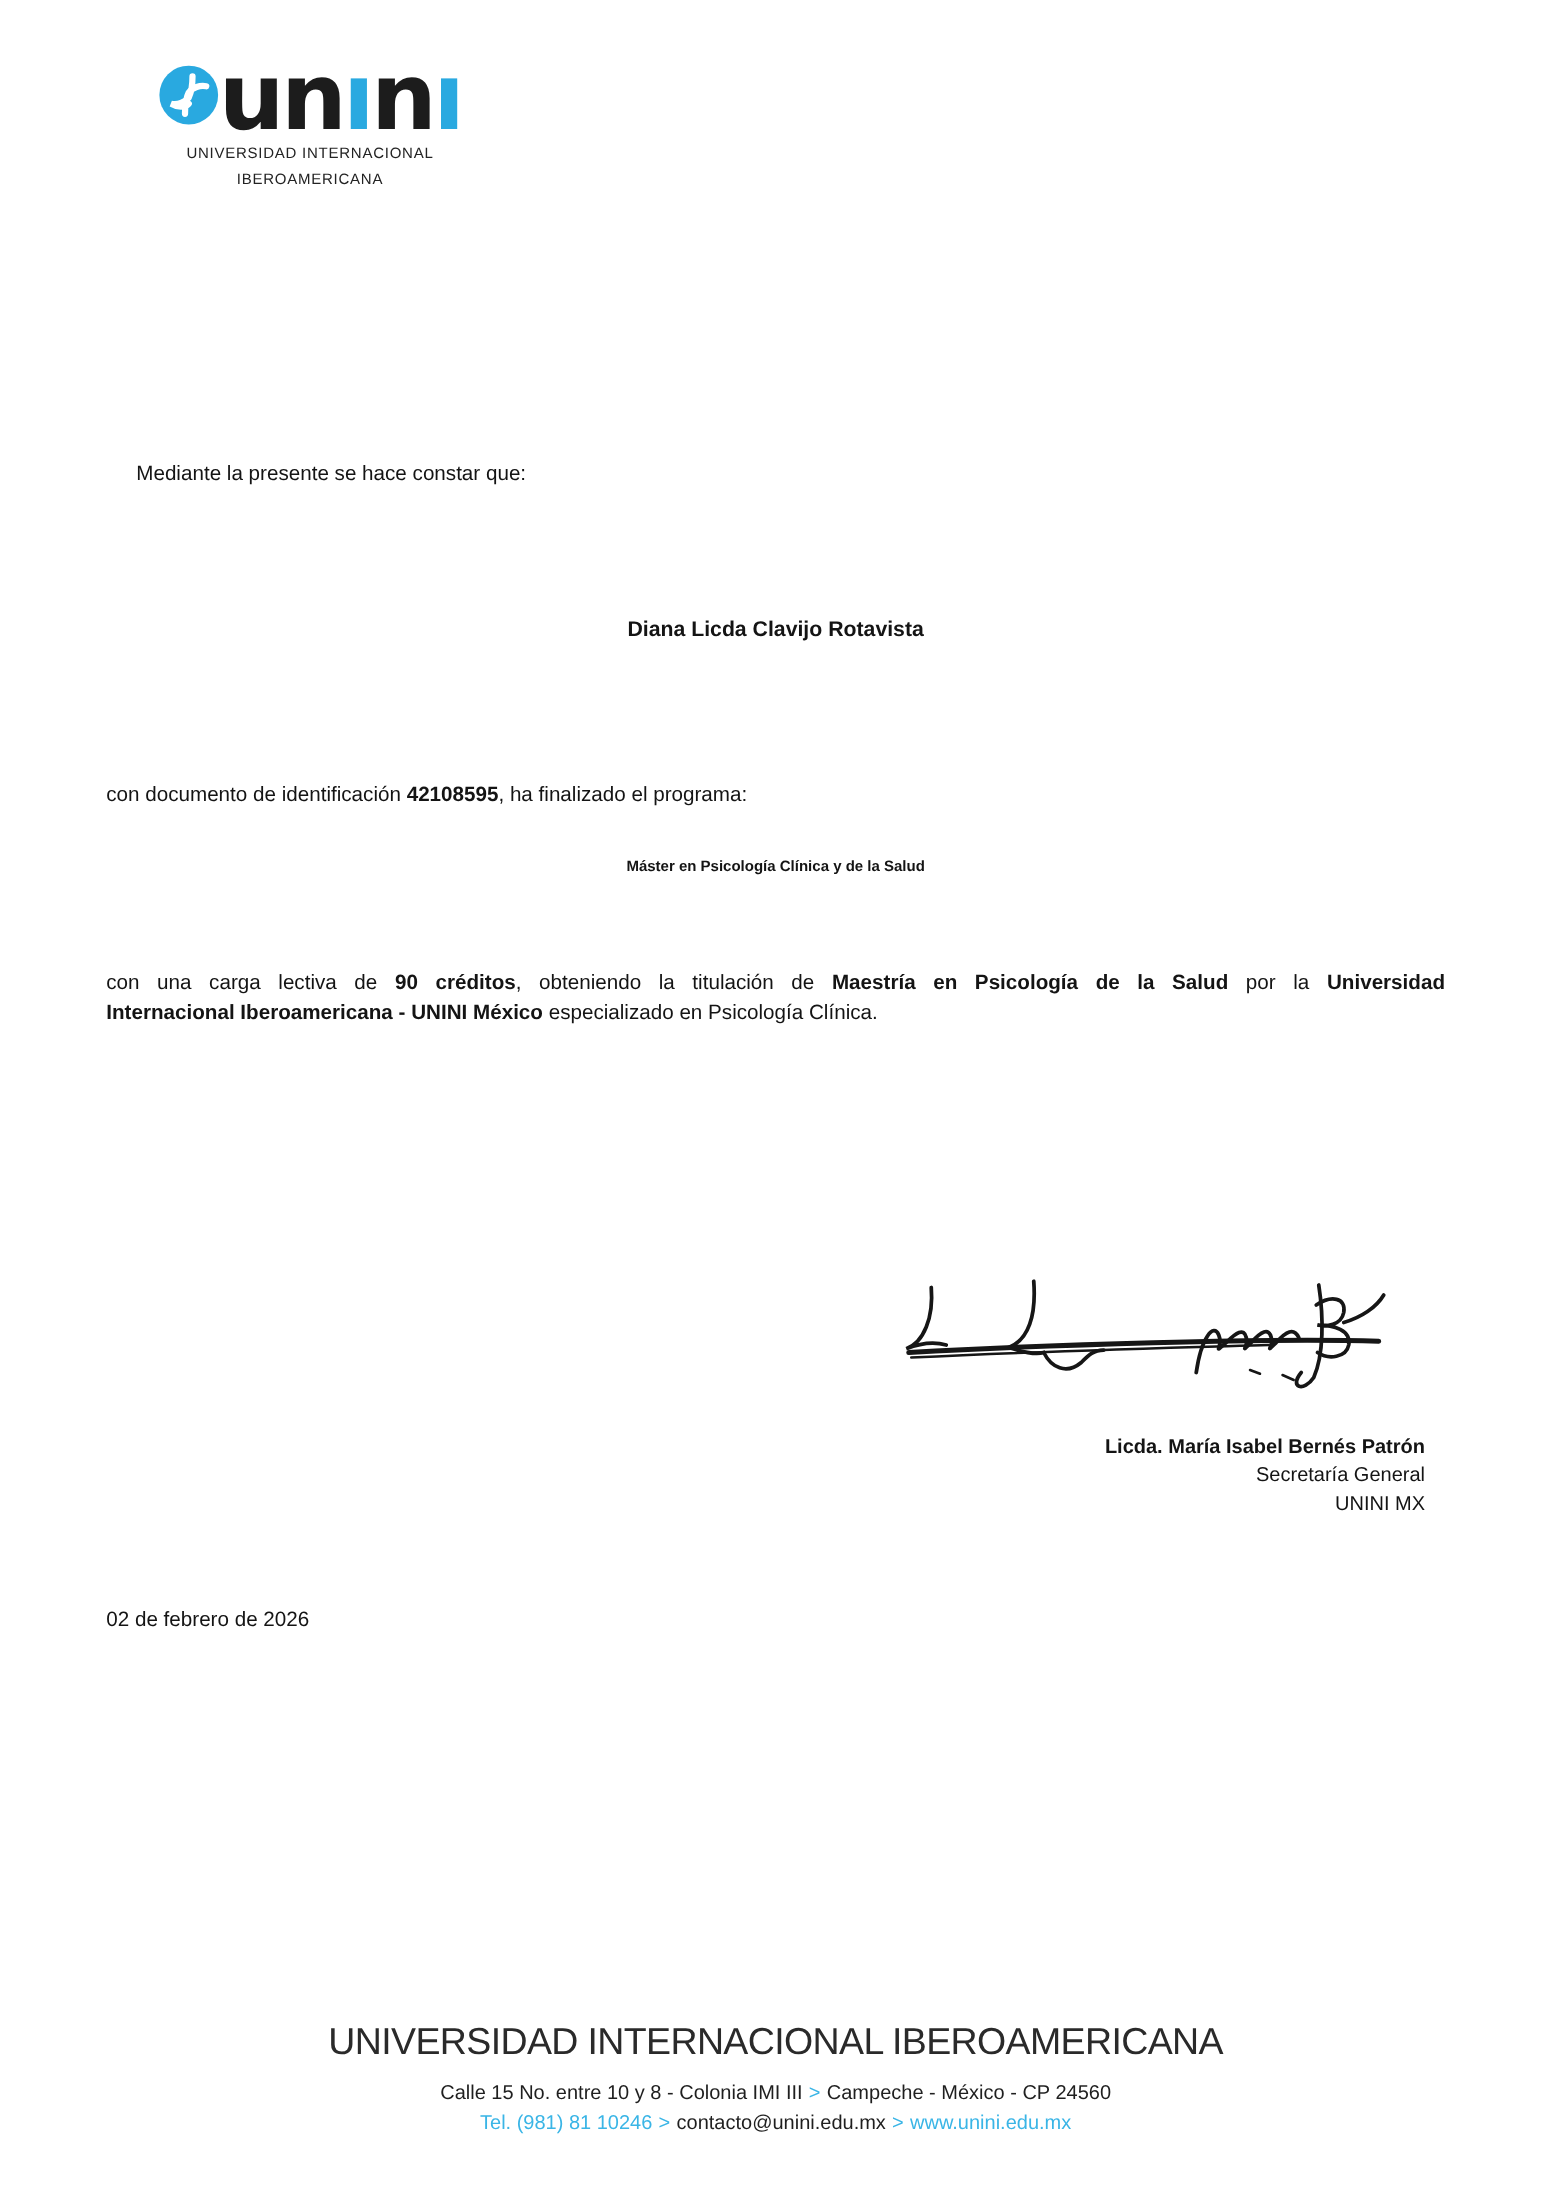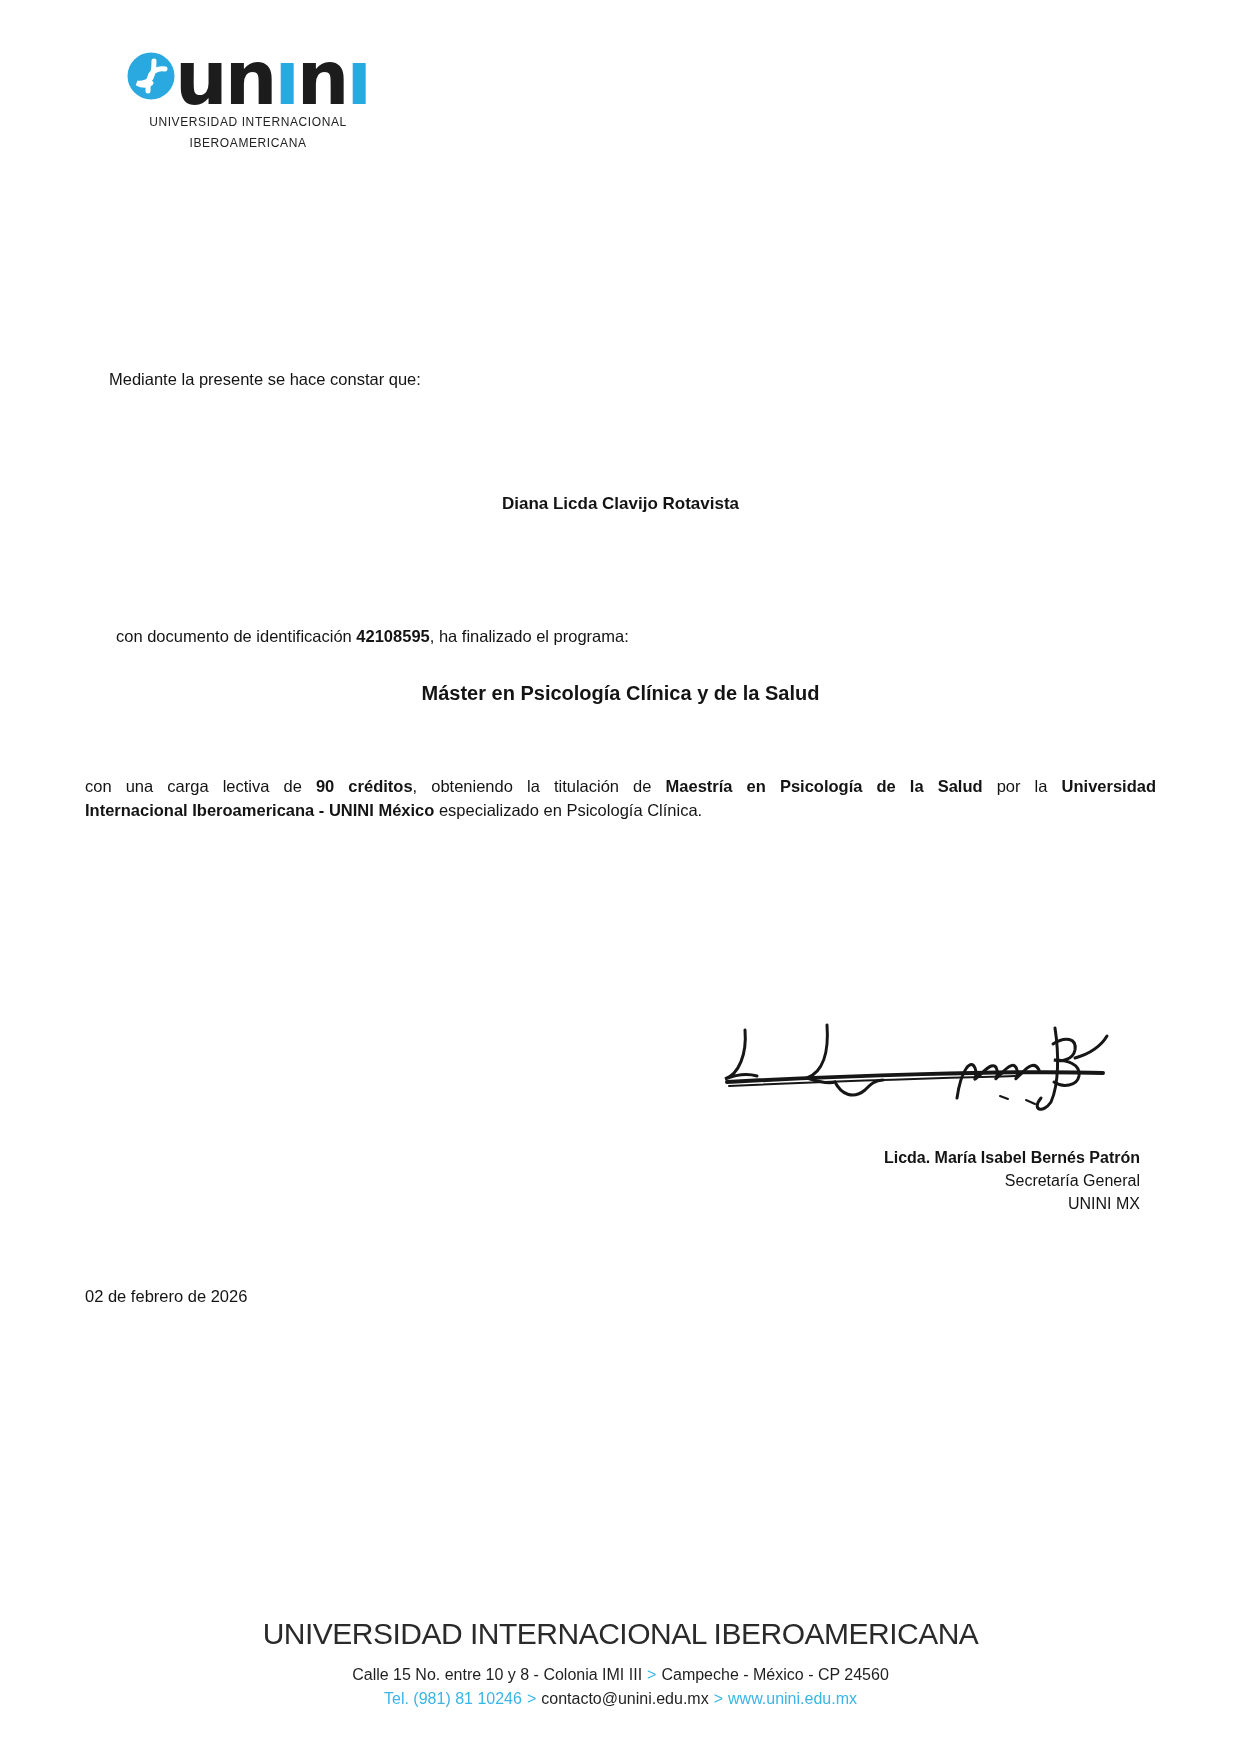--- a/index.html
+++ b/index.html
@@ -45,22 +45,22 @@
     font-size: 16.5px;
     line-height: 24px;
     color: #141414;
   }
   .centered { text-align: center; }
   .bold { font-weight: bold; }
   .justify-full { text-align: justify; text-align-last: justify; }
 
   .intro      { top: 367px; margin-left: 24px; }
   .name-line  { top: 492px; font-weight: bold; font-size: 17px; }
-  .id-line    { top: 624px; margin-left: 31px; }
-  .prog-line  { top: 681px; font-weight: bold; font-size: 20px; }
+  .id-line    { top: 624px; }
+  .prog-line  { top: 681px; font-weight: bold; font-size: 12px; }
   .credits    { top: 748px; margin-top: 26px; }
   .date-line  { top: 1284px; }
 
   
   .sig-svg { position: absolute; left: 695px; top: 1012px; width: 420px; height: 120px; }
   .signatory {
     position: absolute;
     right: 101px;
     top: 1146px;
     text-align: right;

